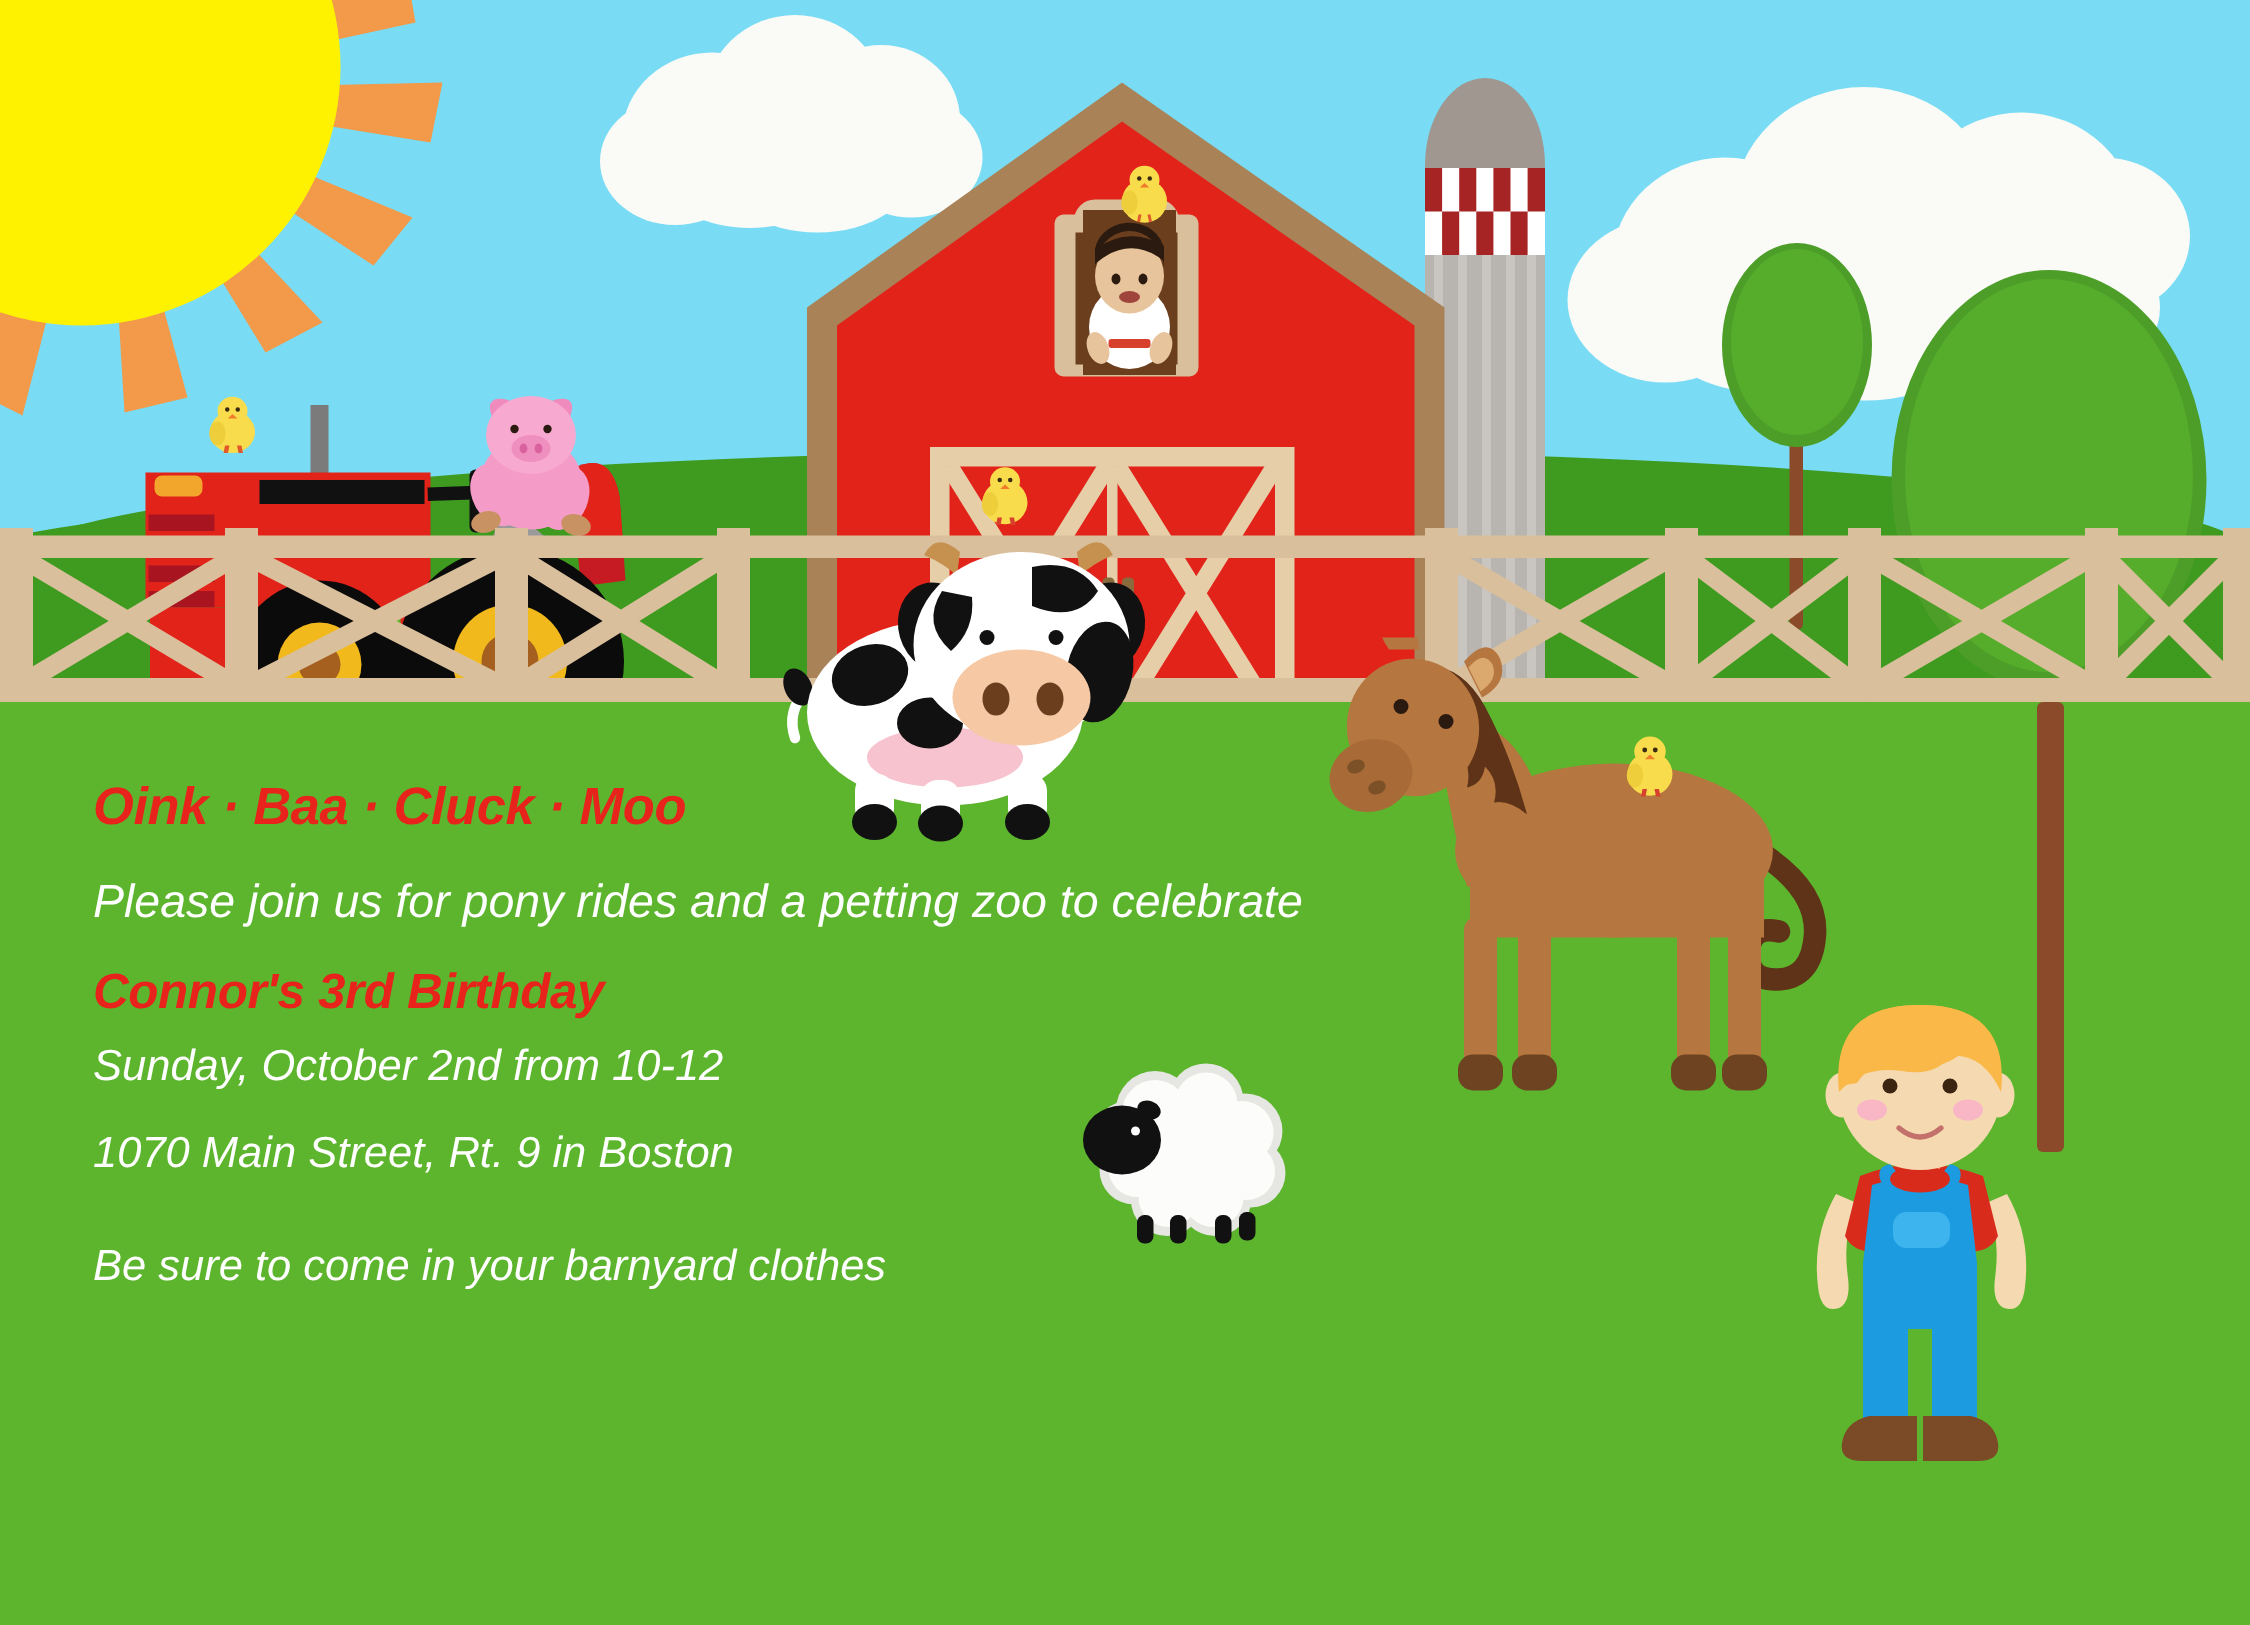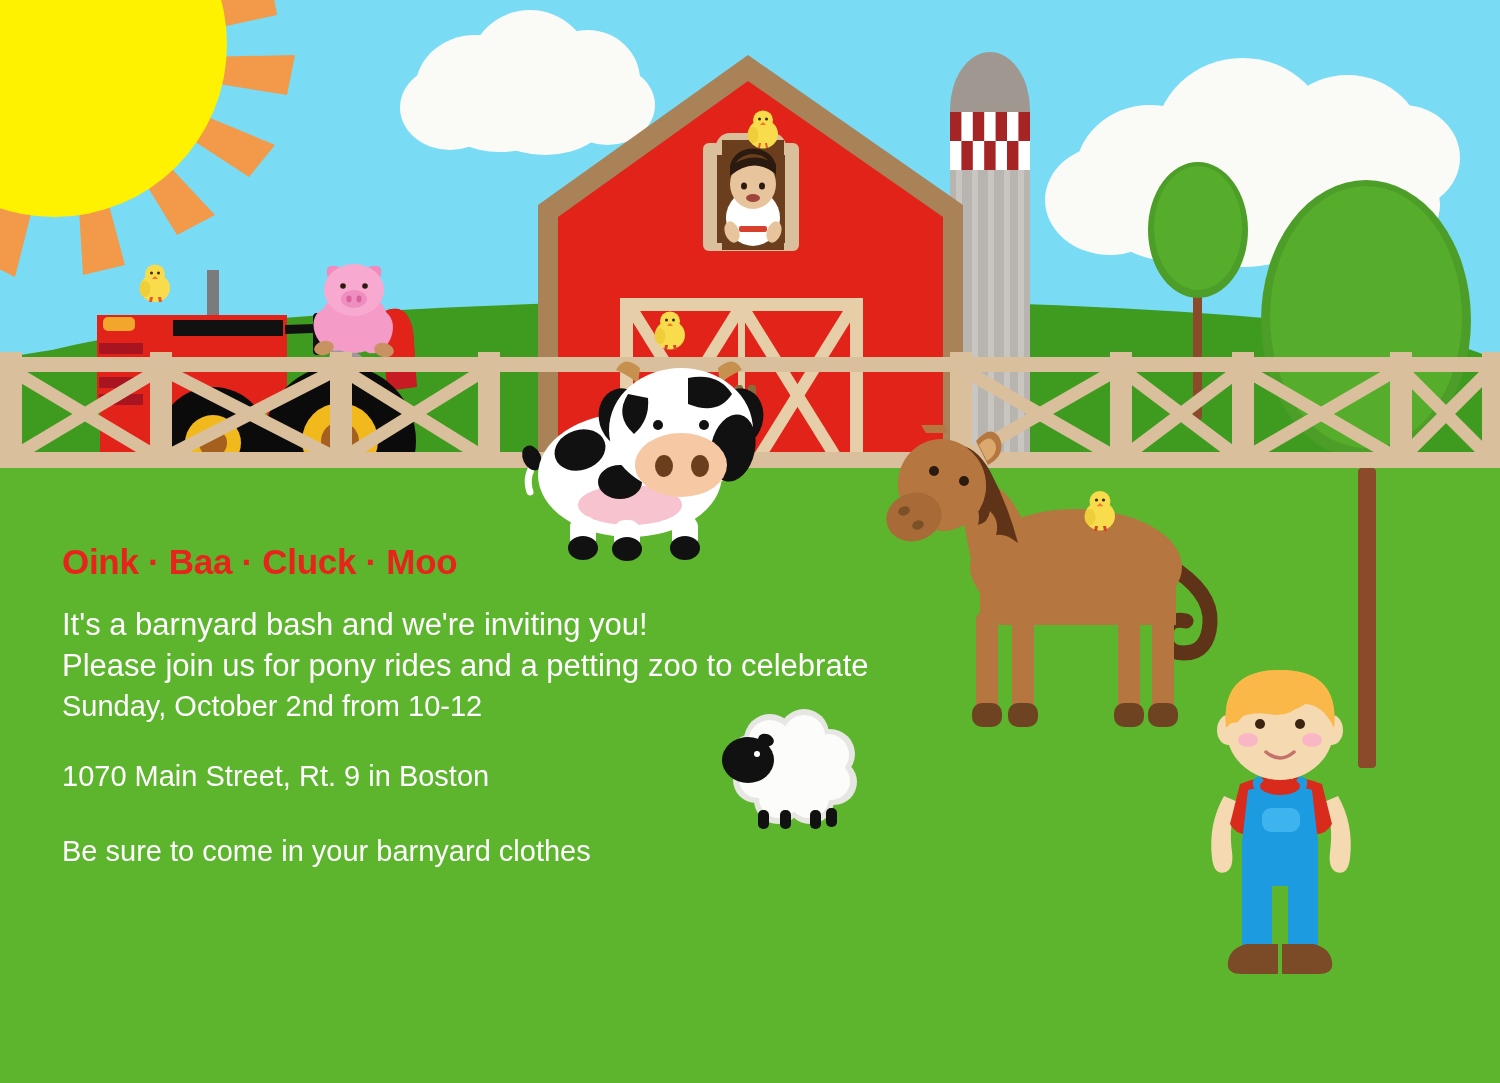--- a/index.html
+++ b/index.html
@@ -25,27 +25,27 @@
   #hill{left:0;top:300px;width:1500px;height:230px;background:#3E9B1F;
         border-radius:60% 55% 0 0 / 90px 80px 0 0;}
   #hill2{left:-120px;top:330px;width:900px;height:200px;background:#3E9B1F;
         border-radius:70% 60% 0 0 / 110px 90px 0 0;}
   #lawn{left:0;top:468px;width:1500px;height:615px;background:#5DB52E;}
 
   
   #silo{left:950px;top:50px;width:78px;height:400px;}
 
   
-  #copy{left:62px;top:540px;width:880px;color:#fff;}
+  #copy{left:62px;top:516px;width:880px;color:#fff;font-style:italic;}
   .t-red{color:#E8231C;font-weight:700;letter-spacing:-0.3px;}
   .line{white-space:nowrap;}
   #title-oink{font-size:35px;line-height:44px;margin-bottom:20px;}
   .body-line{font-size:31px;line-height:41px;}
   #bday{font-size:33px;line-height:44px;margin-top:18px;margin-bottom:8px;}
-  #date-line{font-size:29px;line-height:40px;margin-bottom:30px;}
+  #date-line{font-size:29px;line-height:40px;margin-bottom:18px;}
   .addr-line{font-size:29px;line-height:41px;}
   #dress{font-size:29px;line-height:41px;margin-top:34px;}
 </style>
 </head>
 <body>
 
 <div id="stage">
 
   <div class="abs" id="sky"></div>
 
@@ -455,23 +455,23 @@
       <circle cx="112" cy="56" r="5" fill="#3B2410"></circle>
       <ellipse cx="60" cy="72" rx="10" ry="7" fill="#F9B7C6"></ellipse>
       <ellipse cx="124" cy="72" rx="10" ry="7" fill="#F9B7C6"></ellipse>
       <path d="M78 84 q14 12 28 0" stroke="#C4716B" stroke-width="3.5" fill="none" stroke-linecap="round"></path>
     </svg>
   </div>
 
   <div class="abs" id="copy">
     <div id="title-oink" class="t-red line">Oink · Baa · Cluck · Moo</div>
 
-    <div class="body-line line">It's a barnyard bash and we're inviting you!</div>
     <div class="body-line line">Please join us for pony rides and a petting zoo to celebrate</div>
 
+    <div id="bday" class="t-red line">Connor's 3rd Birthday</div>
 
     <div id="date-line" class="line">Sunday, October 2nd from 10-12</div>
 
     <div class="addr-line line">1070 Main Street, Rt. 9 in Boston</div>
 
     <div id="dress" class="line">Be sure to come in your barnyard clothes</div>
   </div>
 
 </div>
 

